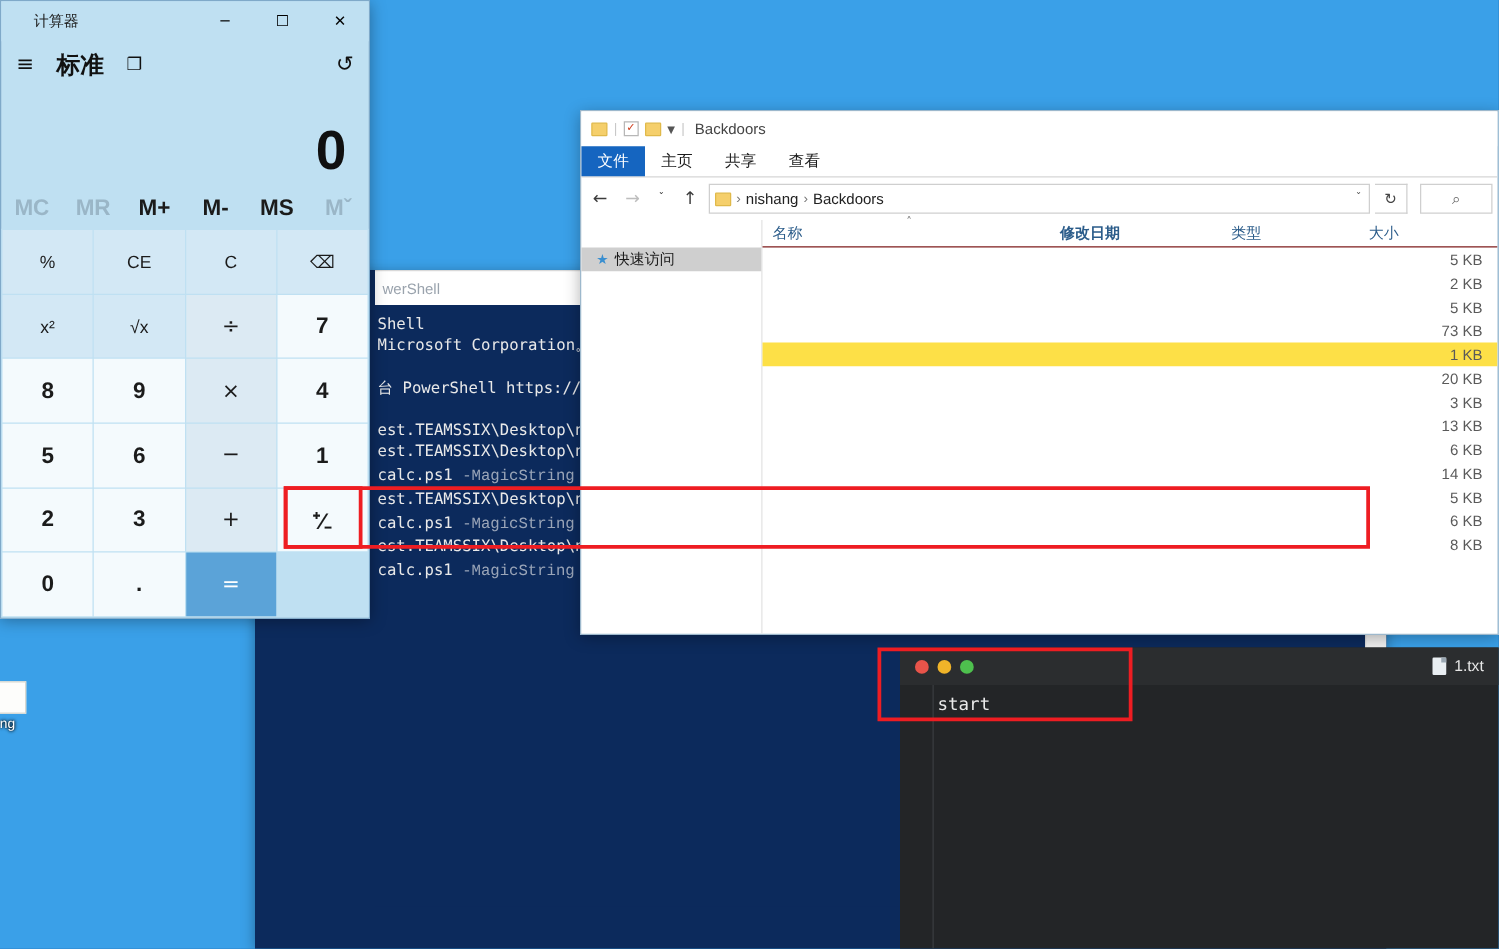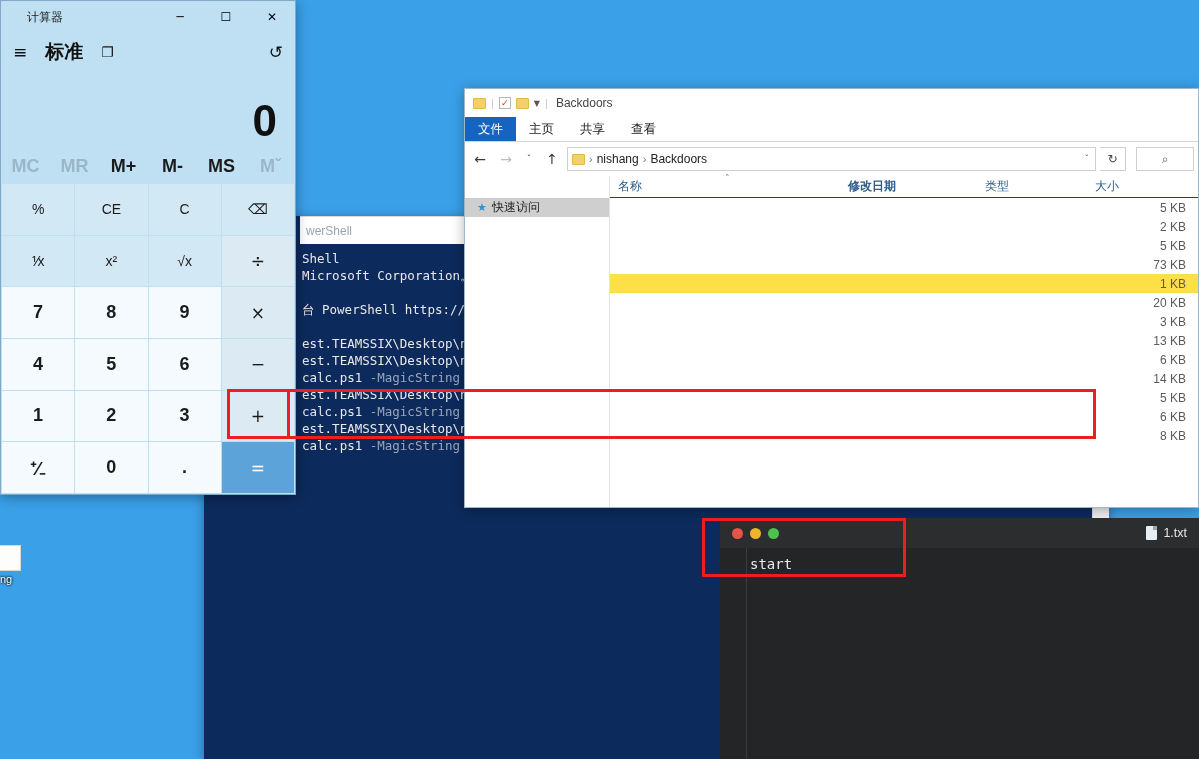--- a/index.html
+++ b/index.html
@@ -46,21 +46,21 @@
   #ps-console {
     position:absolute; left:96px; top:28px; width:792px; height:481px;
     background:#0c2a5c; overflow:hidden;
     font-family:"DejaVu Sans Mono", monospace;
     font-size:12.5px; line-height:17px; color:#e8e8e8;
     padding:6px 0 0 0;
   }
   #ps-console .line { white-space:pre; padding-left:2px; }
   .c-white  { color:#e9e9e9; }
   .c-yellow { color:#eeea9c; }
-  .c-gray   { color:#9aa5b8; }
+  .c-gray   { color:#9aa5b8;font-family:Liberation Mono, monospace; }
   #ps-scroll {
     position:absolute; left:888px; top:28px; width:17px; height:481px;
     background:#f0f0f0; border-left:1px solid #dcdcdc;
   }
   #ps-scroll .arrow {
     height:15px; display:flex; align-items:center; justify-content:center;
     font-size:8px; color:#555;
   }
   #ps-scroll .thumb {
     position:absolute; left:1px; top:20px; width:15px; height:28px; background:#cdcdcd;
@@ -283,21 +283,20 @@
       <div class="mem-on">M+</div>
       <div class="mem-on">M-</div>
       <div class="mem-on">MS</div>
       <div class="mem-dim">Mˇ</div>
     </div>
   <div id="calc-pad">
       <div class="key fn">%</div>
       <div class="key fn">CE</div>
       <div class="key fn">C</div>
       <div class="key fn">⌫</div>
-      <div class="key fn">⅟x</div>
       <div class="key fn">x²</div>
       <div class="key fn">√x</div>
       <div class="key op">÷</div>
       <div class="key num">7</div>
       <div class="key num">8</div>
       <div class="key num">9</div>
       <div class="key op">×</div>
       <div class="key num">4</div>
       <div class="key num">5</div>
       <div class="key num">6</div>

